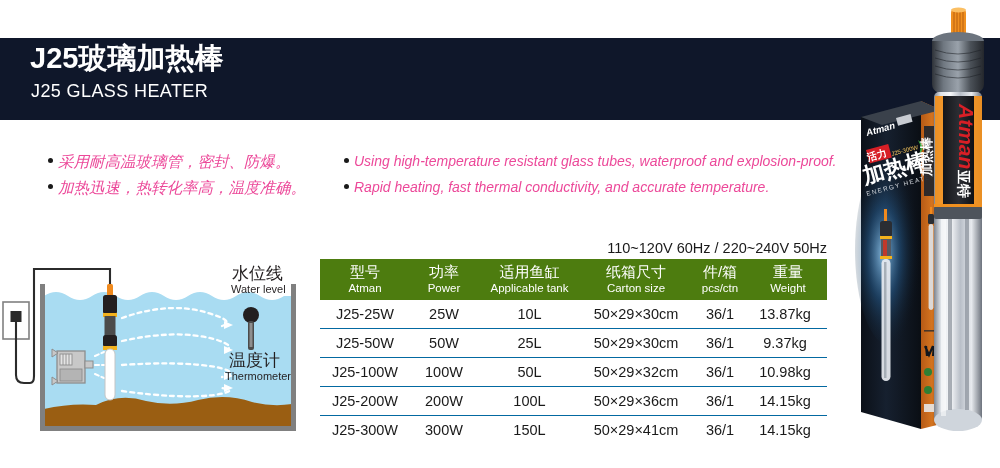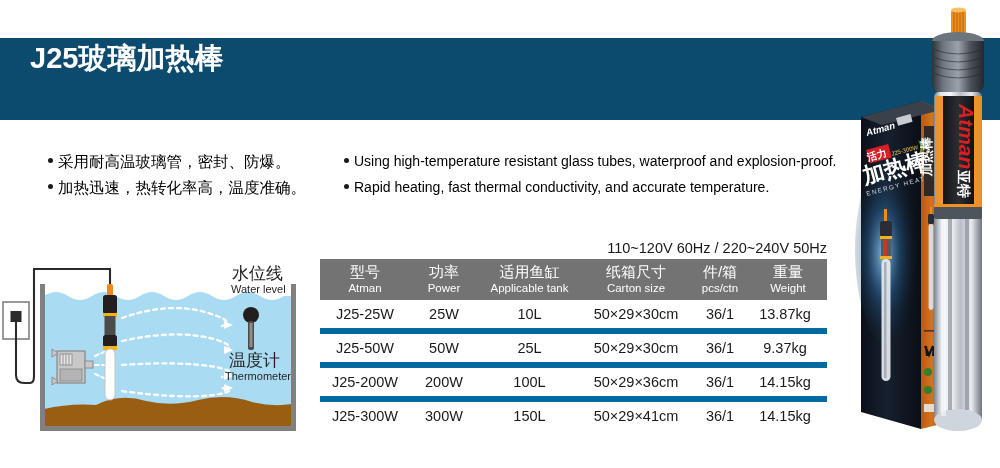--- a/index.html
+++ b/index.html
@@ -7,38 +7,38 @@
     width: 1000px; height: 468px;
     background: #ffffff;
     font-family: "Liberation Sans", "DejaVu Sans", sans-serif;
     overflow: hidden;
   }
   #page { position: relative; width: 1000px; height: 468px; background: #fff; }
 
   
   #banner {
     position: absolute; left: 0; top: 38px; width: 1000px; height: 82px;
-    background: #0c4a6e;
+    background: #0f172a;
   }
   #banner-title {
     position: absolute; left: 30px; top: 6px;
     font-size: 29px; font-weight: bold; color: #ffffff;
     letter-spacing: 0px; white-space: nowrap; line-height: 1;
   }
   #banner-subtitle {
     position: absolute; left: 31px; top: 44px;
     font-size: 18px; color: #ffffff; font-weight: 400;
     letter-spacing: 0.4px; white-space: nowrap; line-height: 1;
   }
 
   
   .bullets { position: absolute; }
   .bullet-row {
     display: flex; align-items: flex-start;
-    color: #000000; white-space: nowrap;
+    color: #ec4899; white-space: nowrap; font-style: italic;
   }
   .dot {
     display: inline-block; width: 5px; height: 5px; min-width: 5px;
     border-radius: 50%; background: #1a1a1a;
     margin-right: 5px; margin-top: 8px;
   }
   #bullets-cn { left: 48px; top: 150px; }
   #bullets-cn .bullet-row { font-size: 15.5px; line-height: 23px; margin-bottom: 3px; }
   #bullets-en { left: 344px; top: 150px; }
   #bullets-en .bullet-row { font-size: 14px; line-height: 22px; margin-bottom: 4px; }
@@ -47,30 +47,30 @@
   #voltage {
     position: absolute; right: 173px; top: 240px;
     font-size: 14.5px; color: #1a1a1a; white-space: nowrap;
   }
 
   
   #spec-table {
     position: absolute; left: 320px; top: 259px;
     width: 507px; border-collapse: collapse;
   }
-  #spec-table thead tr { background: #737373; }
+  #spec-table thead tr { background: #4d7c0f; }
   #spec-table th {
     color: #ffffff; font-weight: normal;
     padding: 4px 0 5px 0; text-align: center; vertical-align: middle;
   }
   .th-cn { font-size: 15px; line-height: 18px; display: block; }
   .th-en { font-size: 11.5px; line-height: 14px; display: block; }
   #spec-table tbody td {
     font-size: 14.5px; color: #1a1a1a; text-align: center;
-    padding: 6px 0 6px 0; border-bottom: 6px solid #0369a1;
+    padding: 6px 0 6px 0; border-bottom: 1px solid #0369a1;
     white-space: nowrap;
   }
   #spec-table tbody tr:last-child td { border-bottom: none; }
   .col-model  { width: 90px; }
   .col-power  { width: 68px; }
   .col-tank   { width: 103px; }
   .col-carton { width: 110px; }
   .col-pcs    { width: 58px; }
   .col-weight { width: 78px; }
   #spec-table tbody td.cell-weight { text-align: center; padding-right: 6px; }
@@ -81,20 +81,21 @@
   
   #product { position: absolute; left: 855px; top: 0px; width: 145px; height: 468px; }
 </style>
 </head>
 <body>
 
 <div id="page">
 
   <div id="banner">
     <div id="banner-title">J25玻璃加热棒</div>
+    <div id="banner-subtitle">J25 GLASS HEATER</div>
   </div>
 
   <div id="bullets-cn" class="bullets">
     <div class="bullet-row">
       <span class="dot"></span>
       <span>采用耐高温玻璃管，密封、防爆。</span>
     </div>
     <div class="bullet-row">
       <span class="dot"></span>
       <span>加热迅速，热转化率高，温度准确。</span>
@@ -152,20 +153,28 @@
         <td>36/1</td>
         <td class="cell-weight">13.87kg</td>
       </tr>
       <tr>
         <td>J25-50W</td>
         <td>50W</td>
         <td>25L</td>
         <td>50×29×30cm</td>
         <td>36/1</td>
         <td class="cell-weight">9.37kg</td>
+      </tr>
+      <tr>
+        <td>J25-100W</td>
+        <td>100W</td>
+        <td>50L</td>
+        <td>50×29×32cm</td>
+        <td>36/1</td>
+        <td class="cell-weight">10.98kg</td>
       </tr>
       <tr>
         <td>J25-200W</td>
         <td>200W</td>
         <td>100L</td>
         <td>50×29×36cm</td>
         <td>36/1</td>
         <td class="cell-weight">14.15kg</td>
       </tr>
       <tr>

